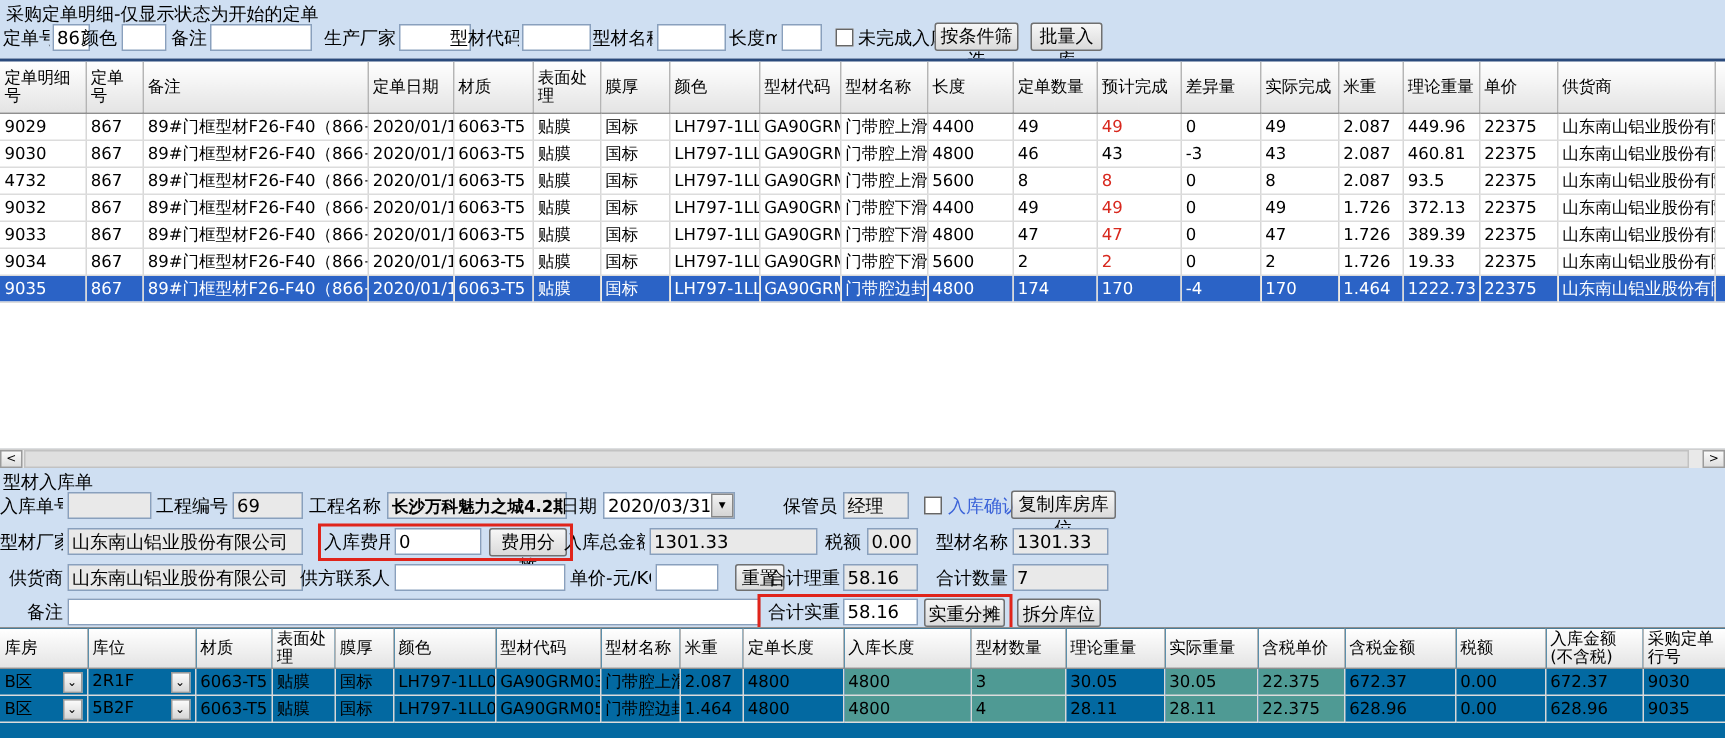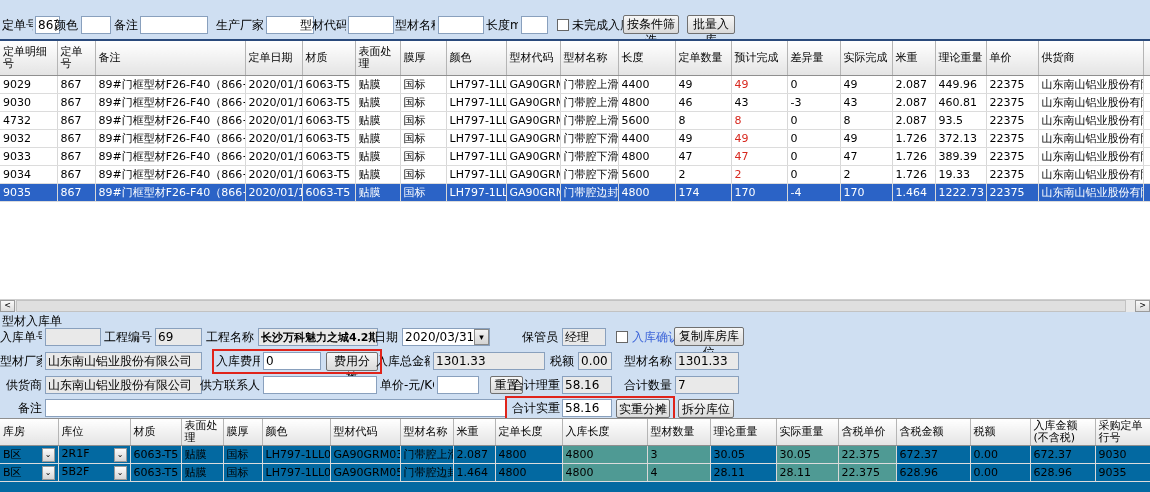--- a/index.html
+++ b/index.html
@@ -53,20 +53,21 @@
   .bgrid { position:absolute; left:0; top:106px; width:1150px; height:74px;
            background:#0369a1; border-top:1px solid #8f8f8f; overflow:hidden; }
   .dbtn { position:absolute; width:15px; height:16px; background:linear-gradient(#f3f3f3,#d4d4d4);
           border:1px solid #888; font-size:9px; line-height:14px; text-align:center; }
 </style>
 </head>
 <body>
 
 <div class="window">
 
+  <div class="t-title">采购定单明细-仅显示状态为开始的定单</div>
 
   <span class="lbl" style="left:2px;top:16px;width:31px">定单号</span>
   <input class="fld" style="left: 35px; top: 16px; width: 25px;" value="867">
   <span class="lbl" style="left:52px;top:16px;width:26px">颜色</span>
   <input class="fld" style="left: 81px; top: 16px; width: 30px;" value="">
   <span class="lbl" style="left:112px;top:16px;width:26px">备注</span>
   <input class="fld" style="left: 140px; top: 16px; width: 68px;" value="">
   <span class="lbl" style="left:214px;top:16px;width:50px">生产厂家</span>
   <input class="fld" style="left: 266px; top: 16px; width: 48px;" value="">
   <span class="lbl" style="left:300px;top:16px;width:46px">型材代码</span>

